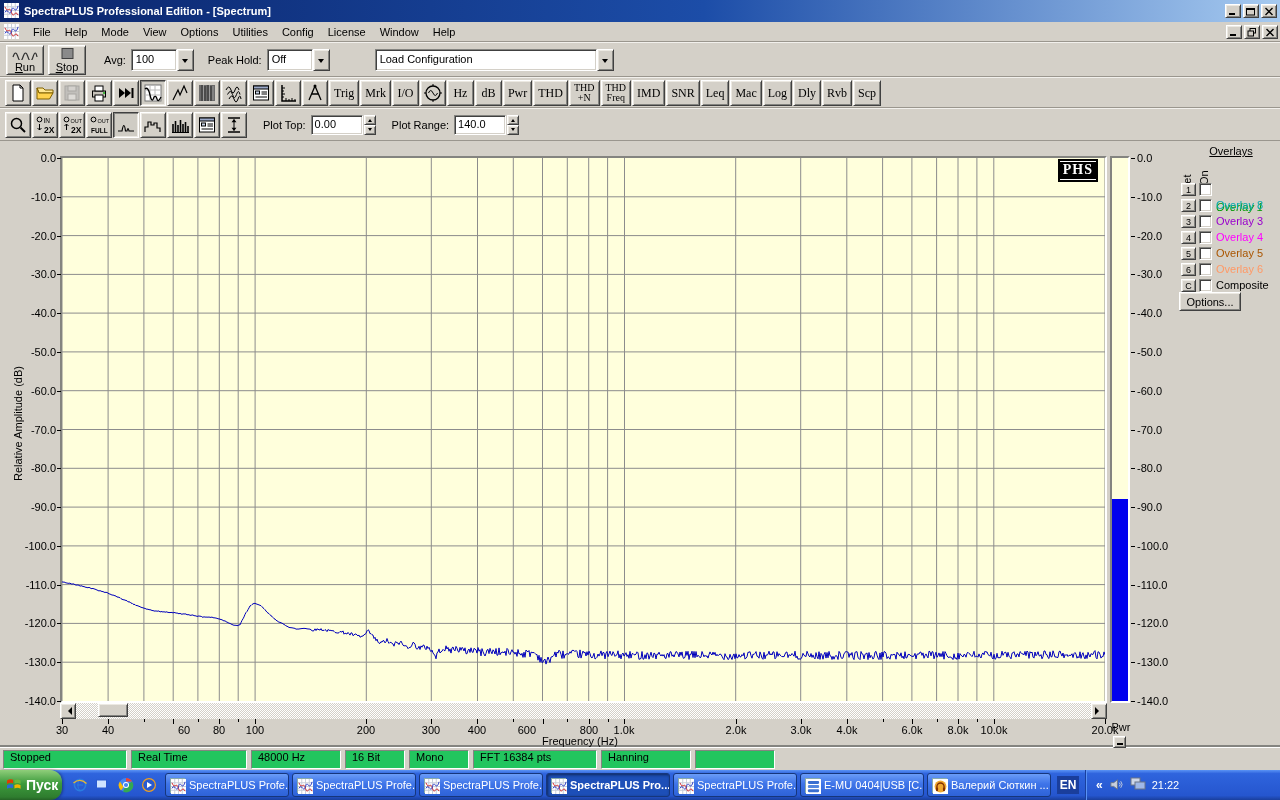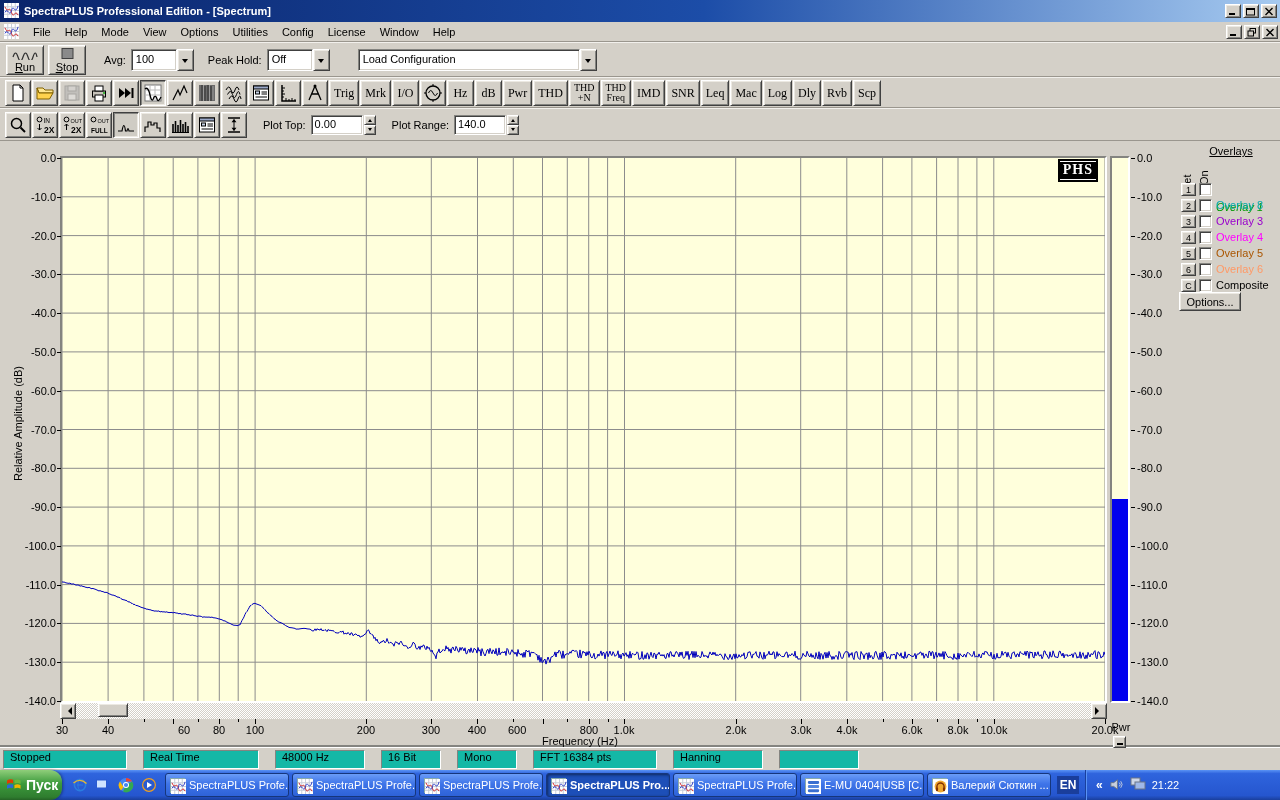--- a/index.html
+++ b/index.html
@@ -73,21 +73,21 @@
   .pwr-caption{position:absolute;left:1108px;top:580px;width:26px;text-align:center;}
   .pwr-min{position:absolute;left:1113px;top:595px;width:13px;height:12px;padding:0;display:flex;align-items:flex-end;justify-content:center;}
   .pwr-min i{display:block;width:6px;height:2px;background:#000;margin-bottom:2px;}
   .overlays-header{position:absolute;left:1196px;top:4px;width:70px;text-align:center;text-decoration:underline;}
   .ov-btn{position:absolute;width:15px;height:13px;padding:0;font-size:9px;display:flex;align-items:center;justify-content:center;}
   .ov-check{position:absolute;width:13px;height:13px;}
   .ov-label{position:absolute;white-space:nowrap;font-size:11px;}
   .options-btn{position:absolute;left:1179px;top:151px;width:62px;height:19px;font-size:11px;padding:0;}
   
   .statusbar{height:23px;display:flex;align-items:center;padding:0 3px;border-top:1px solid #fff;box-shadow:0 -2px 0 #848480;}
-  .spanel{height:19px;margin-right:16px;padding:0 6px;background:#14b8a6;border:1px solid;border-color:#848480 #ffffff #ffffff #848480;white-space:nowrap;overflow:hidden;}
+  .spanel{height:19px;margin-right:4px;padding:0 6px;background:#22c55e;border:1px solid;border-color:#848480 #ffffff #ffffff #848480;white-space:nowrap;overflow:hidden;}
   
   .taskbar{height:30px;background:linear-gradient(180deg,#5a93f5 0%,#2f64dd 12%,#2556cf 85%,#1a3f9d 100%);display:flex;align-items:center;color:#fff;}
   .start-btn{height:30px;width:62px;border:none;border-radius:0 12px 12px 0;margin:0;padding:0 10px 0 6px;
      background:linear-gradient(180deg,#8fce7a 0%,#3c9a3c 45%,#2f7d2f 90%,#256325 100%);
      color:#fff;font-weight:bold;font-size:14px;display:flex;align-items:center;gap:4px;box-shadow:1px 0 3px rgba(0,0,0,.4);}
   .quick{display:flex;align-items:center;gap:7px;margin:0 8px 0 10px;}
   .quick .qi{width:16px;height:16px;display:flex;}
   .taskbtns{display:flex;align-items:center;gap:3px;}
   .tbtn{width:124px;height:24px;border-radius:3px;border:1px solid #16367c;padding:0 4px;display:flex;align-items:center;gap:4px;
      background:linear-gradient(180deg,#6a9cf7,#3e74e8 45%,#2e62d8);color:#fff;font-size:11px;white-space:nowrap;overflow:hidden;}
@@ -192,21 +192,21 @@
           <i class="tri-d"></i>
         </button>
     </span>
     <span class="lab">Peak Hold:</span>
     <span class="combo">
       <span class="val s" style="width:46px">Off</span>
       <button class="drop r">
           <i class="tri-d"></i>
         </button>
     </span>
-    <span class="combo" style="margin-left:28px">
+    <span class="combo" style="margin-left:45px">
       <span class="val s" style="width:222px">Load Configuration</span>
       <button class="drop r">
           <i class="tri-d"></i>
         </button>
     </span>
   </div>
 
   <div class="toolbar tb2" id="tb2">
       <button class="tool-btn r">
         <svg viewBox="0 0 20 20">
@@ -585,21 +585,21 @@
         <div class="axis-lab" style="left:197px;top:583px;width:44px;text-align:center">80</div>
         <div class="tick" style="left:255px;top:578px;width:1px;height:5px"></div>
         <div class="axis-lab" style="left:233px;top:583px;width:44px;text-align:center">100</div>
         <div class="tick" style="left:366px;top:578px;width:1px;height:5px"></div>
         <div class="axis-lab" style="left:344px;top:583px;width:44px;text-align:center">200</div>
         <div class="tick" style="left:431px;top:578px;width:1px;height:5px"></div>
         <div class="axis-lab" style="left:409px;top:583px;width:44px;text-align:center">300</div>
         <div class="tick" style="left:477px;top:578px;width:1px;height:5px"></div>
         <div class="axis-lab" style="left:455px;top:583px;width:44px;text-align:center">400</div>
         <div class="tick" style="left:543px;top:578px;width:1px;height:5px"></div>
-        <div class="axis-lab" style="left:508px;top:583px;width:44px;text-align:left">600</div>
+        <div class="axis-lab" style="left:492px;top:583px;width:44px;text-align:right">600</div>
         <div class="tick" style="left:589px;top:578px;width:1px;height:5px"></div>
         <div class="axis-lab" style="left:567px;top:583px;width:44px;text-align:center">800</div>
         <div class="tick" style="left:624px;top:578px;width:1px;height:5px"></div>
         <div class="axis-lab" style="left:602px;top:583px;width:44px;text-align:center">1.0k</div>
         <div class="tick" style="left:736px;top:578px;width:1px;height:5px"></div>
         <div class="axis-lab" style="left:714px;top:583px;width:44px;text-align:center">2.0k</div>
         <div class="tick" style="left:801px;top:578px;width:1px;height:5px"></div>
         <div class="axis-lab" style="left:779px;top:583px;width:44px;text-align:center">3.0k</div>
         <div class="tick" style="left:847px;top:578px;width:1px;height:5px"></div>
         <div class="axis-lab" style="left:825px;top:583px;width:44px;text-align:center">4.0k</div>

